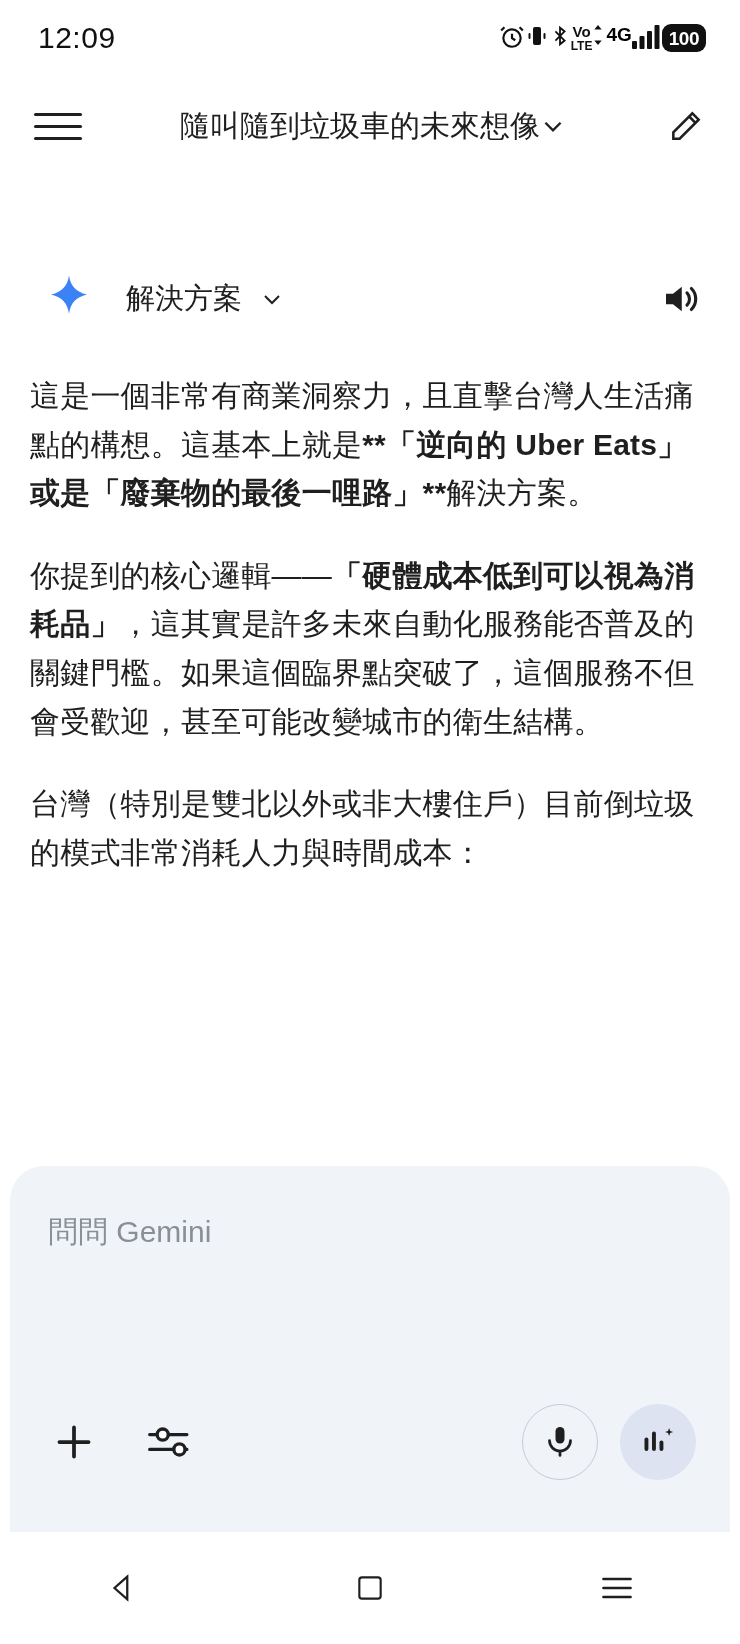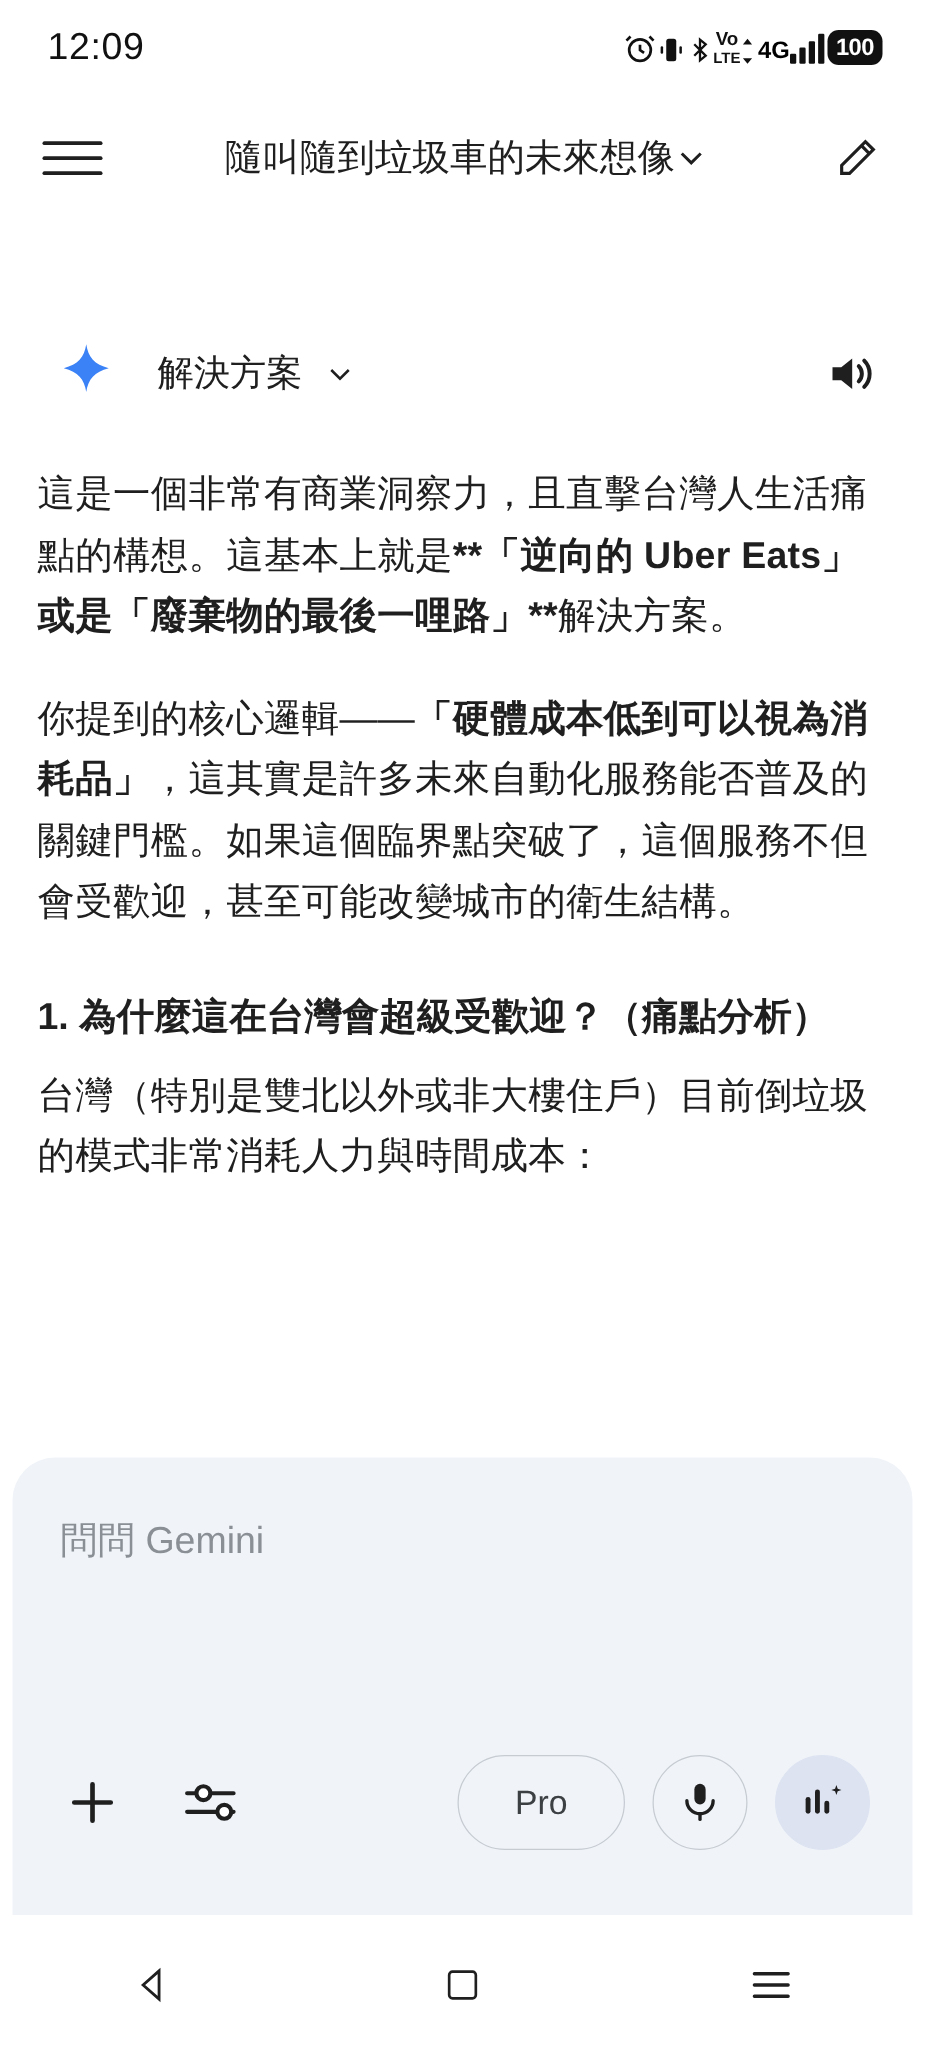--- a/index.html
+++ b/index.html
@@ -29,21 +29,21 @@
     flex: 0 0 auto;
   }
   .status-clock {
     font-size: 30px;
     font-weight: 500;
     color: #111;
     letter-spacing: 0.5px;
   }
   .status-icons {
     display: flex;
-    align-items: flex-end;
+    align-items: flex-start;
   }
   .status-icons svg { display: block; }
   .battery-pill {
     background: #111;
     color: #fff;
     border-radius: 9px;
     font-size: 19px;
     font-weight: 700;
     padding: 3px 7px 3px 7px;
     line-height: 1;
@@ -302,42 +302,40 @@
           <path d="M4 9v6h4l5 4V5L8 9H4z"></path>
           <path d="M16 8.5a5 5 0 010 7" fill="none" stroke="#1f1f1f" stroke-width="1.8" stroke-linecap="round"></path>
           <path d="M18.5 6a8.5 8.5 0 010 12" fill="none" stroke="#1f1f1f" stroke-width="1.8" stroke-linecap="round"></path>
         </svg>
       </span>
     </div>
 
     <div id="message-body">
         <div class="para"><span>這是一個非常有商業洞察力，且直擊台灣人生活痛點的構想。這基本上就是</span><b>**「逆向的 Uber Eats」或是「廢棄物的最後一哩路」**</b><span>解決方案。</span></div>
         <div class="para"><span>你提到的核心邏輯——</span><b>「硬體成本低到可以視為消耗品」</b><span>，這其實是許多未來自動化服務能否普及的關鍵門檻。如果這個臨界點突破了，這個服務不但會受歡迎，甚至可能改變城市的衛生結構。</span></div>
-        <div class="h3"><b>1. 為什麼這在台灣會超級受歡迎？（痛點分析）</b></div>
         <div class="para"><span>台灣（特別是雙北以外或非大樓住戶）目前倒垃圾的模式非常消耗人力與時間成本：</span></div>
       </div>
   </div>
 
   <div class="composer">
     <div class="composer-placeholder">問問 Gemini</div>
     <div class="composer-actions">
       <div class="plus-btn">
         <svg width="50" height="50" viewBox="0 0 24 24" fill="none" stroke="#1f1f1f" stroke-width="1.8" stroke-linecap="round">
           <path d="M12 5v14M5 12h14"></path>
         </svg>
       </div>
       <div class="tune-btn">
         <svg width="52" height="44" viewBox="0 0 28 22" fill="none" stroke="#1f1f1f" stroke-width="1.8" stroke-linecap="round">
           <path d="M2 7h20M2 15h20"></path>
           <circle cx="9" cy="7" r="3" fill="#fff"></circle>
           <circle cx="18" cy="15" r="3" fill="#fff"></circle>
         </svg>
       </div>
       <div class="right-group">
-        <div class="pro-chip">Pro</div>
         <div class="circle-btn">
           <svg width="36" height="36" viewBox="0 0 24 24" fill="#1f1f1f">
             <rect x="9" y="2" width="6" height="11" rx="3"></rect>
             <path d="M5 11a7 7 0 0014 0" fill="none" stroke="#1f1f1f" stroke-width="1.8" stroke-linecap="round"></path>
             <path d="M12 18v3" stroke="#1f1f1f" stroke-width="1.8" stroke-linecap="round"></path>
           </svg>
         </div>
         <div class="circle-btn filled">
           <svg width="36" height="36" viewBox="0 0 24 24" fill="#1f1f1f">
             <rect x="3" y="9" width="2.6" height="9" rx="1.3"></rect>

